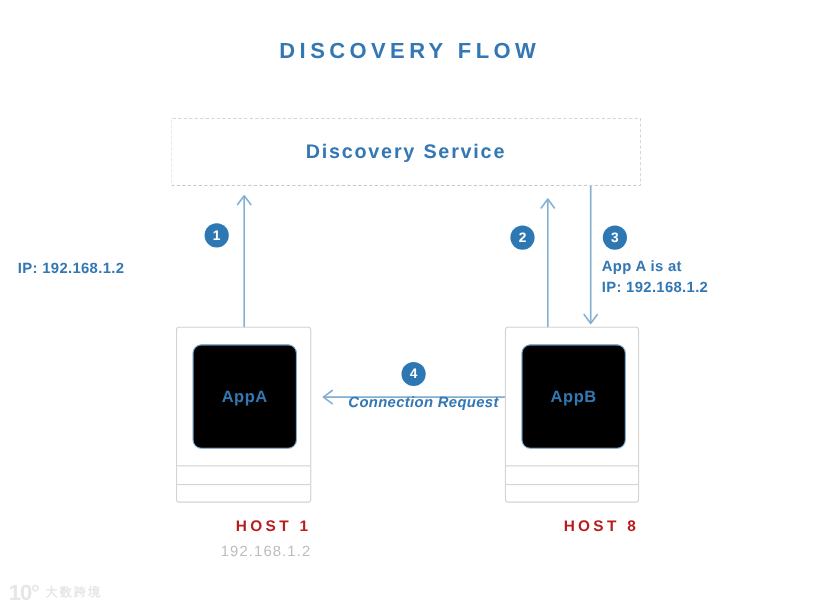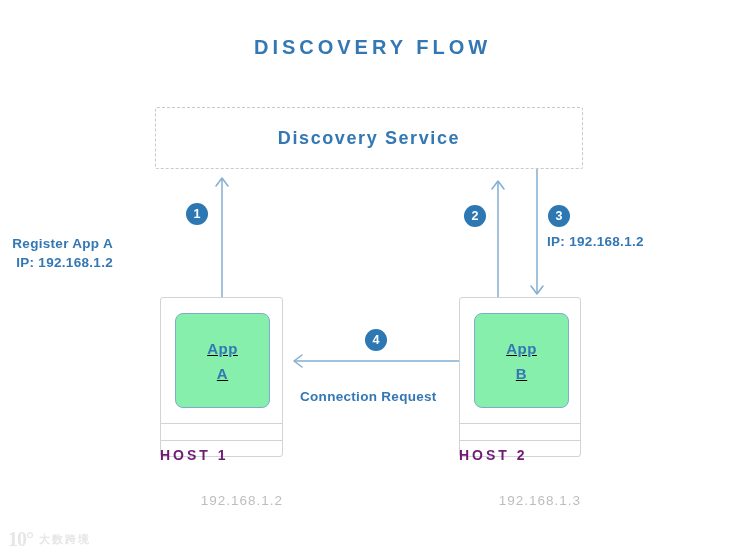--- a/index.html
+++ b/index.html
@@ -23,27 +23,27 @@
     position:absolute;width:123px;height:160px;box-sizing:border-box;
     border:1px solid #d3d3d3;border-radius:3px;background:#ffffff;
   }
   .host-1{left:160px;top:297px;}
   .host-2{left:459px;top:297px;width:122px;}
   .rack-line{position:absolute;left:0;right:0;border-top:1px solid #d3d3d3;height:0;}
   .rack-line.r1{top:125px;}
   .rack-line.r2{top:142px;}
   .app-box{
     position:absolute;left:14px;top:15px;width:95px;height:95px;box-sizing:border-box;
-    border:1.5px solid #7fabd0;border-radius:8px;background:#86efac;
-    display:flex;flex-direction:column;align-items:center;justify-content:center;text-decoration:underline;
+    border:1.5px solid #7fabd0;border-radius:8px;background:#000000;
+    display:flex;flex-direction:row;align-items:center;justify-content:center;
   }
   .app-line{font-size:15px;font-weight:bold;color:#3377b3;line-height:25px;letter-spacing:0.5px;}
   .host-name{
-    position:absolute;width:123px;text-align:left;top:447px;
-    font-size:14px;font-weight:bold;letter-spacing:3px;color:#701a75;
+    position:absolute;width:123px;text-align:right;top:470px;
+    font-size:14px;font-weight:bold;letter-spacing:3px;color:#b91c1c;
   }
   .host-ip{
     position:absolute;width:123px;text-align:right;top:493px;
     font-size:13.5px;letter-spacing:1px;color:#bdbdbd;
   }
   .hn-1,.hip-1{left:160px;}
   .hn-2,.hip-2{left:459px;width:122px;}
   .arrow{position:absolute;}
   .badge{
     position:absolute;width:22px;height:22px;border-radius:50%;
@@ -54,24 +54,24 @@
   .badge-2{left:464px;top:205px;}
   .badge-3{left:548px;top:205px;}
   .badge-4{left:365px;top:329px;}
   .step-label{
     position:absolute;font-size:13.5px;font-weight:bold;color:#3377b3;
     line-height:19px;letter-spacing:0.3px;white-space:nowrap;
   }
   .label-1{right:540px;top:234px;text-align:right;}
   .label-2{right:259px;top:235px;text-align:right;}
   .label-3{left:547px;top:233px;text-align:left;line-height:18.5px;}
-  .label-4{left:300px;top:387px;width:170px;}
+  .label-4{left:300px;top:356px;width:170px;text-align:center;font-style:italic;}
   .watermark{
     position:absolute;left:8px;top:528px;display:flex;align-items:flex-end;
-    color:#e6e6e6;font-weight:bold;font-family:Liberation Serif, serif;
+    color:#e6e6e6;font-weight:bold;
   }
   .wm-logo{font-size:20px;line-height:22px;letter-spacing:-1px;margin-right:6px;}
   .wm-text{font-size:11px;line-height:22px;letter-spacing:2px;}
 </style>
 </head>
 <body>
 
 <div class="canvas">
 
   <div class="page-title">DISCOVERY FLOW</div>
@@ -99,24 +99,24 @@
     <line x1="2" y1="8" x2="182" y2="8" stroke="#82aed2" stroke-width="1.5"></line>
     <polyline points="10,2 2,8 10,14" fill="none" stroke="#82aed2" stroke-width="1.5" stroke-linecap="round" stroke-linejoin="round"></polyline>
   </svg>
 
   <div class="badge badge-1">1</div>
   <div class="badge badge-2">2</div>
   <div class="badge badge-3">3</div>
   <div class="badge badge-4">4</div>
 
   <div class="step-label label-1">
-    <div>Register App A</div>
     <div>IP: 192.168.1.2</div>
   </div>
   <div class="step-label label-3">
+    <div>App A is at</div>
     <div>IP: 192.168.1.2</div>
   </div>
   <div class="step-label label-4">
     <div>Connection Request</div>
   </div>
 
   <div class="host-box host-1">
     <div class="app-box">
       <span class="app-line">App</span>
       <span class="app-line">A</span>
@@ -128,21 +128,20 @@
   <div class="host-ip hip-1">192.168.1.2</div>
 
   <div class="host-box host-2">
     <div class="app-box">
       <span class="app-line">App</span>
       <span class="app-line">B</span>
     </div>
     <div class="rack-line r1"></div>
     <div class="rack-line r2"></div>
   </div>
-  <div class="host-name hn-2">HOST 2</div>
-  <div class="host-ip hip-2">192.168.1.3</div>
+  <div class="host-name hn-2">HOST 8</div>
 
   <div class="watermark">
     <span class="wm-logo">10°</span>
     <span class="wm-text">大数跨境</span>
   </div>
 
 </div>
 
 </body></html>

